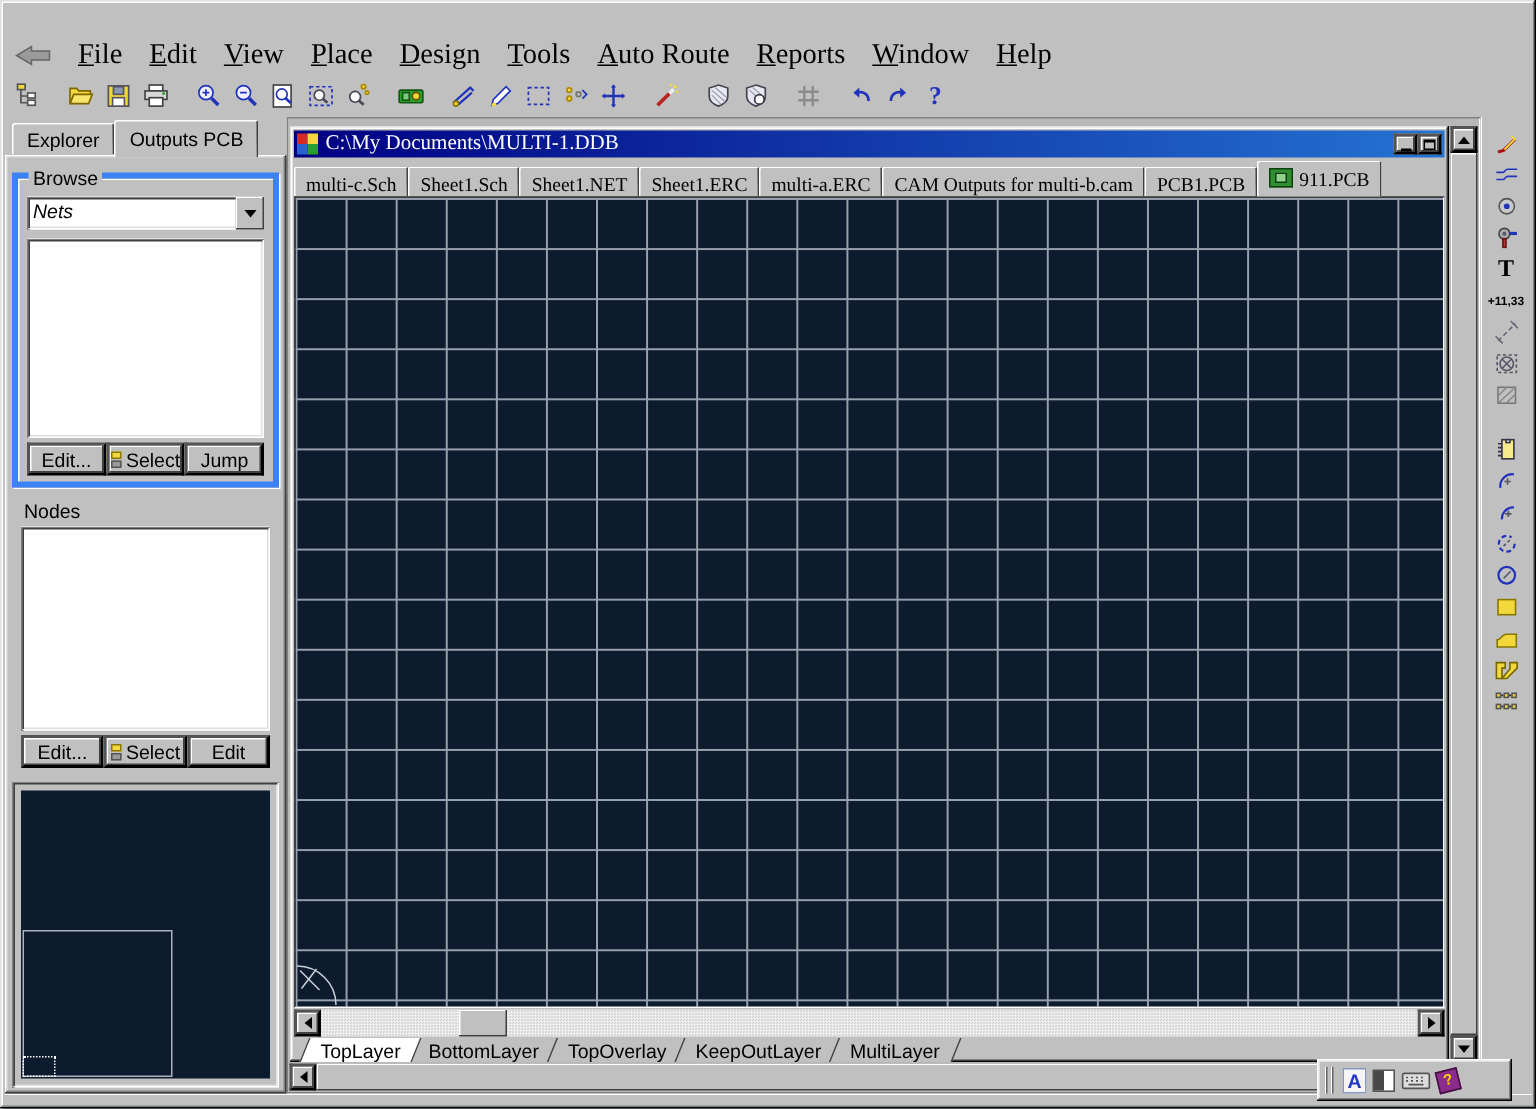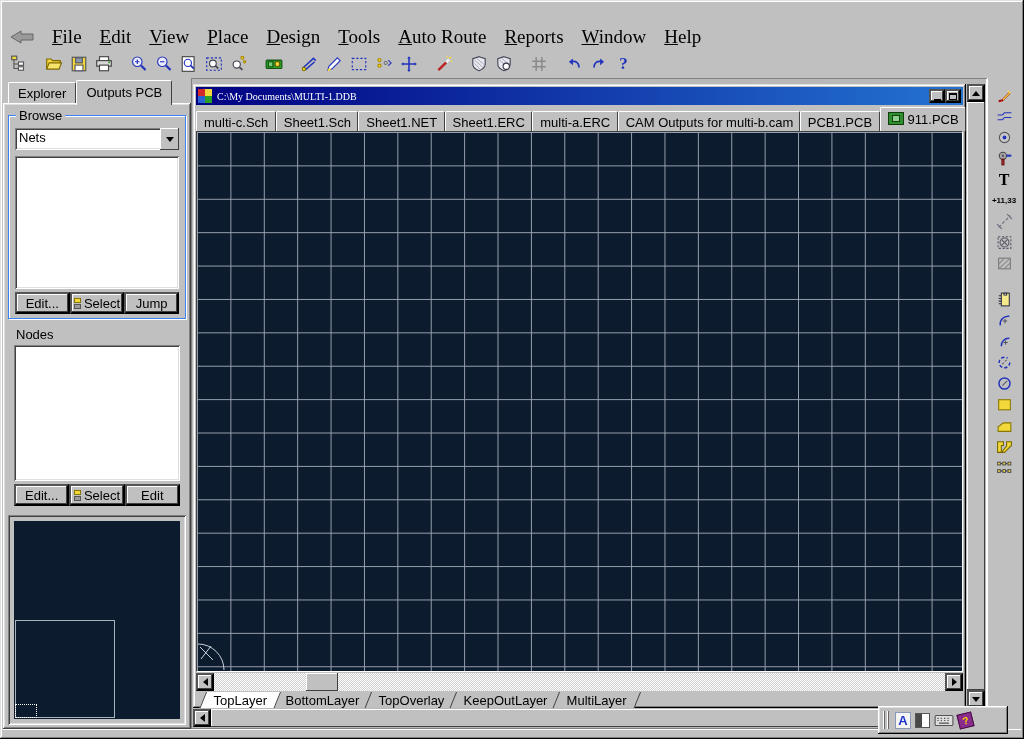--- a/index.html
+++ b/index.html
@@ -6,21 +6,21 @@
     --chrome:#c0c0c0; --titlebar-start:#000082; --titlebar-end:#2473d2;
     --pcb-bg:#0d1b2e; --grid-line:#97a0ad; --listbox-bg:#ffffff;
   }
   *{box-sizing:border-box;}
   body{margin:0;background:#707070;font-family:"Liberation Sans",sans-serif;}
   .app{position:relative;width:1024px;height:739px;background:var(--chrome);overflow:hidden;
        box-shadow:inset -1px -1px #000,inset 1px 1px #dfdfdf,inset -2px -2px #808080,inset 2px 2px #fff;
        font-size:13px;color:#000;}
   .raised{background:var(--chrome);box-shadow:inset -1px -1px #000,inset 1px 1px #fff,inset -2px -2px #808080,inset 2px 2px #dfdfdf;border:none;}
   .raised-thin{background:var(--chrome);box-shadow:inset -1px -1px #404040,inset 1px 1px #fff;}
-  .sunken{box-shadow:inset 1px 1px #808080,inset -1px -1px #fff,inset 2px 2px #404040,inset -2px -2px #dfdfdf;}
+  .sunken{box-shadow:inset 1px 1px #808080,inset -1px -1px #fff,inset 2px 2px #404040,inset -2px -2px #dfdfdf;font-style:italic;}
   .dither{background-image:conic-gradient(#fff 0 25%,#cfcfcf 0 50%,#fff 0 75%,#cfcfcf 0);background-size:2px 2px;}
 
   
   .titlebar{position:absolute;left:3px;top:3px;right:3px;height:21px;display:flex;align-items:center;padding:0 2px;
             background:linear-gradient(to right,var(--titlebar-start),var(--titlebar-end));color:#fff;}
   .app-icon{width:16px;height:16px;display:grid;grid-template-columns:1fr 1fr;grid-template-rows:1fr 1fr;margin-left:1px;}
   .app-icon i{display:block;}
   .title-text{font-family:"Liberation Serif",serif;font-size:15px;margin-left:6px;flex:1;white-space:nowrap;}
   .win-controls{display:flex;gap:2px;align-items:center;}
   .winbtn{width:18px;height:16px;display:flex;align-items:center;justify-content:center;padding:0;cursor:default;}
@@ -46,21 +46,21 @@
 
   
   .left-panel{width:188px;display:flex;flex-direction:column;position:relative;z-index:3;}
   .panel-tabs{height:25px;display:flex;align-items:flex-end;padding-left:5px;position:relative;z-index:2;}
   .ptab{height:21px;padding:3px 9px 0;background:var(--chrome);
         border:1px solid #404040;border-bottom:none;border-left-color:#fff;border-top-color:#fff;
         border-radius:2px 2px 0 0;white-space:nowrap;}
   .ptab.active{height:25px;margin-bottom:-2px;position:relative;z-index:3;padding-top:4px;}
   .panel-body{flex:1;display:flex;flex-direction:column;padding:5px 5px 4px;position:relative;z-index:1;
               box-shadow:inset -1px -1px #404040,inset 1px 1px #fff,inset -2px -2px #808080,inset 2px 2px #dfdfdf;}
-  .groupbox{position:relative;border:1px solid #3b82f6;box-shadow:1px 1px 0 #fff,inset 1px 1px 0 #fff;
+  .groupbox{position:relative;border:4px solid #3b82f6;box-shadow:1px 1px 0 #fff,inset 1px 1px 0 #fff;
             padding:12px 6px 4px;margin-top:7px;}
   .group-label{position:absolute;top:-8px;left:7px;background:var(--chrome);padding:0 3px;}
   .combo{height:22px;display:flex;background:var(--listbox-bg);}
   .combo-text{flex:1;padding:2px 4px;}
   .combo-btn{width:19px;display:flex;align-items:center;justify-content:center;}
   .tri-down{width:0;height:0;border:4px solid transparent;border-top:5px solid #000;margin-top:4px;}
   .listbox{background:var(--listbox-bg);}
   .lb1{height:133px;margin-top:6px;}
   .lb2{height:136px;margin:0 6px;}
   .btnrow{display:flex;margin-top:3px;}
@@ -78,25 +78,25 @@
   .dot-rect{position:absolute;left:1px;bottom:1px;width:22px;height:14px;border:1px dotted #fff;}
 
   
   .mdi{flex:1;position:relative;background:#b8b8b8;box-shadow:inset 1px 1px #808080,inset -1px -1px #fff;}
   .doc-window{position:absolute;left:2px;top:6px;right:21px;height:624px;display:flex;flex-direction:column;
               background:var(--chrome);
               box-shadow:inset -1px -1px #000,inset 1px 1px #dfdfdf,inset -2px -2px #808080,inset 2px 2px #fff;}
   .doc-titlebar{height:18px;margin:3px 3px 1px;background:linear-gradient(to right,var(--titlebar-start),var(--titlebar-end));
                 color:#fff;display:flex;align-items:center;padding:0 2px;}
   .doc-icon{width:14px;height:14px;display:grid;grid-template-columns:1fr 1fr;grid-template-rows:1fr 1fr;}
-  .doc-title-text{font-family:"Liberation Serif",serif;font-size:10px;margin-left:5px;flex:1;white-space:nowrap;overflow:hidden;}
+  .doc-title-text{font-family:"Liberation Serif",serif;font-size:14px;margin-left:5px;flex:1;white-space:nowrap;overflow:hidden;}
   .doc-winbtn{width:16px;height:14px;display:flex;align-items:center;justify-content:center;padding:0;}
   .doc-winbtn .glyph-min{width:7px;height:7px;}
   .doc-winbtn .glyph-max{width:8px;height:7px;}
-  .doc-tabs{height:25px;display:flex;align-items:flex-end;padding-left:3px;position:relative;}
+  .doc-tabs{height:25px;display:flex;align-items:flex-end;padding-left:3px;position:relative;font-family:Liberation Serif, serif;}
   .dtab{height:20px;padding:3px 7px 0;white-space:nowrap;background:var(--chrome);
         border:1px solid #404040;border-bottom:none;border-left-color:#fff;border-top-color:#fff;
         border-radius:2px 2px 0 0;font-size:13px;overflow:hidden;}
   .dtab.active{height:24px;padding-top:4px;display:flex;align-items:flex-start;gap:4px;position:relative;z-index:2;}
   .chip-icon{width:16px;height:13px;background:#2f8f2f;border:1px solid #0f3f0f;position:relative;flex:none;}
   .chip-icon::after{content:"";position:absolute;inset:2px 3px;background:#8fd08f;border:1px solid #0f3f0f;}
   .pcb-view{flex:1;margin:0 3px;position:relative;border:1px solid #404040;border-bottom-color:#fff;border-right-color:#fff;
             background-color:var(--pcb-bg);
             background-image:linear-gradient(var(--grid-line) 1px,transparent 1px),linear-gradient(90deg,var(--grid-line) 1px,transparent 1px);
             background-size:33.4px 33.4px;}

